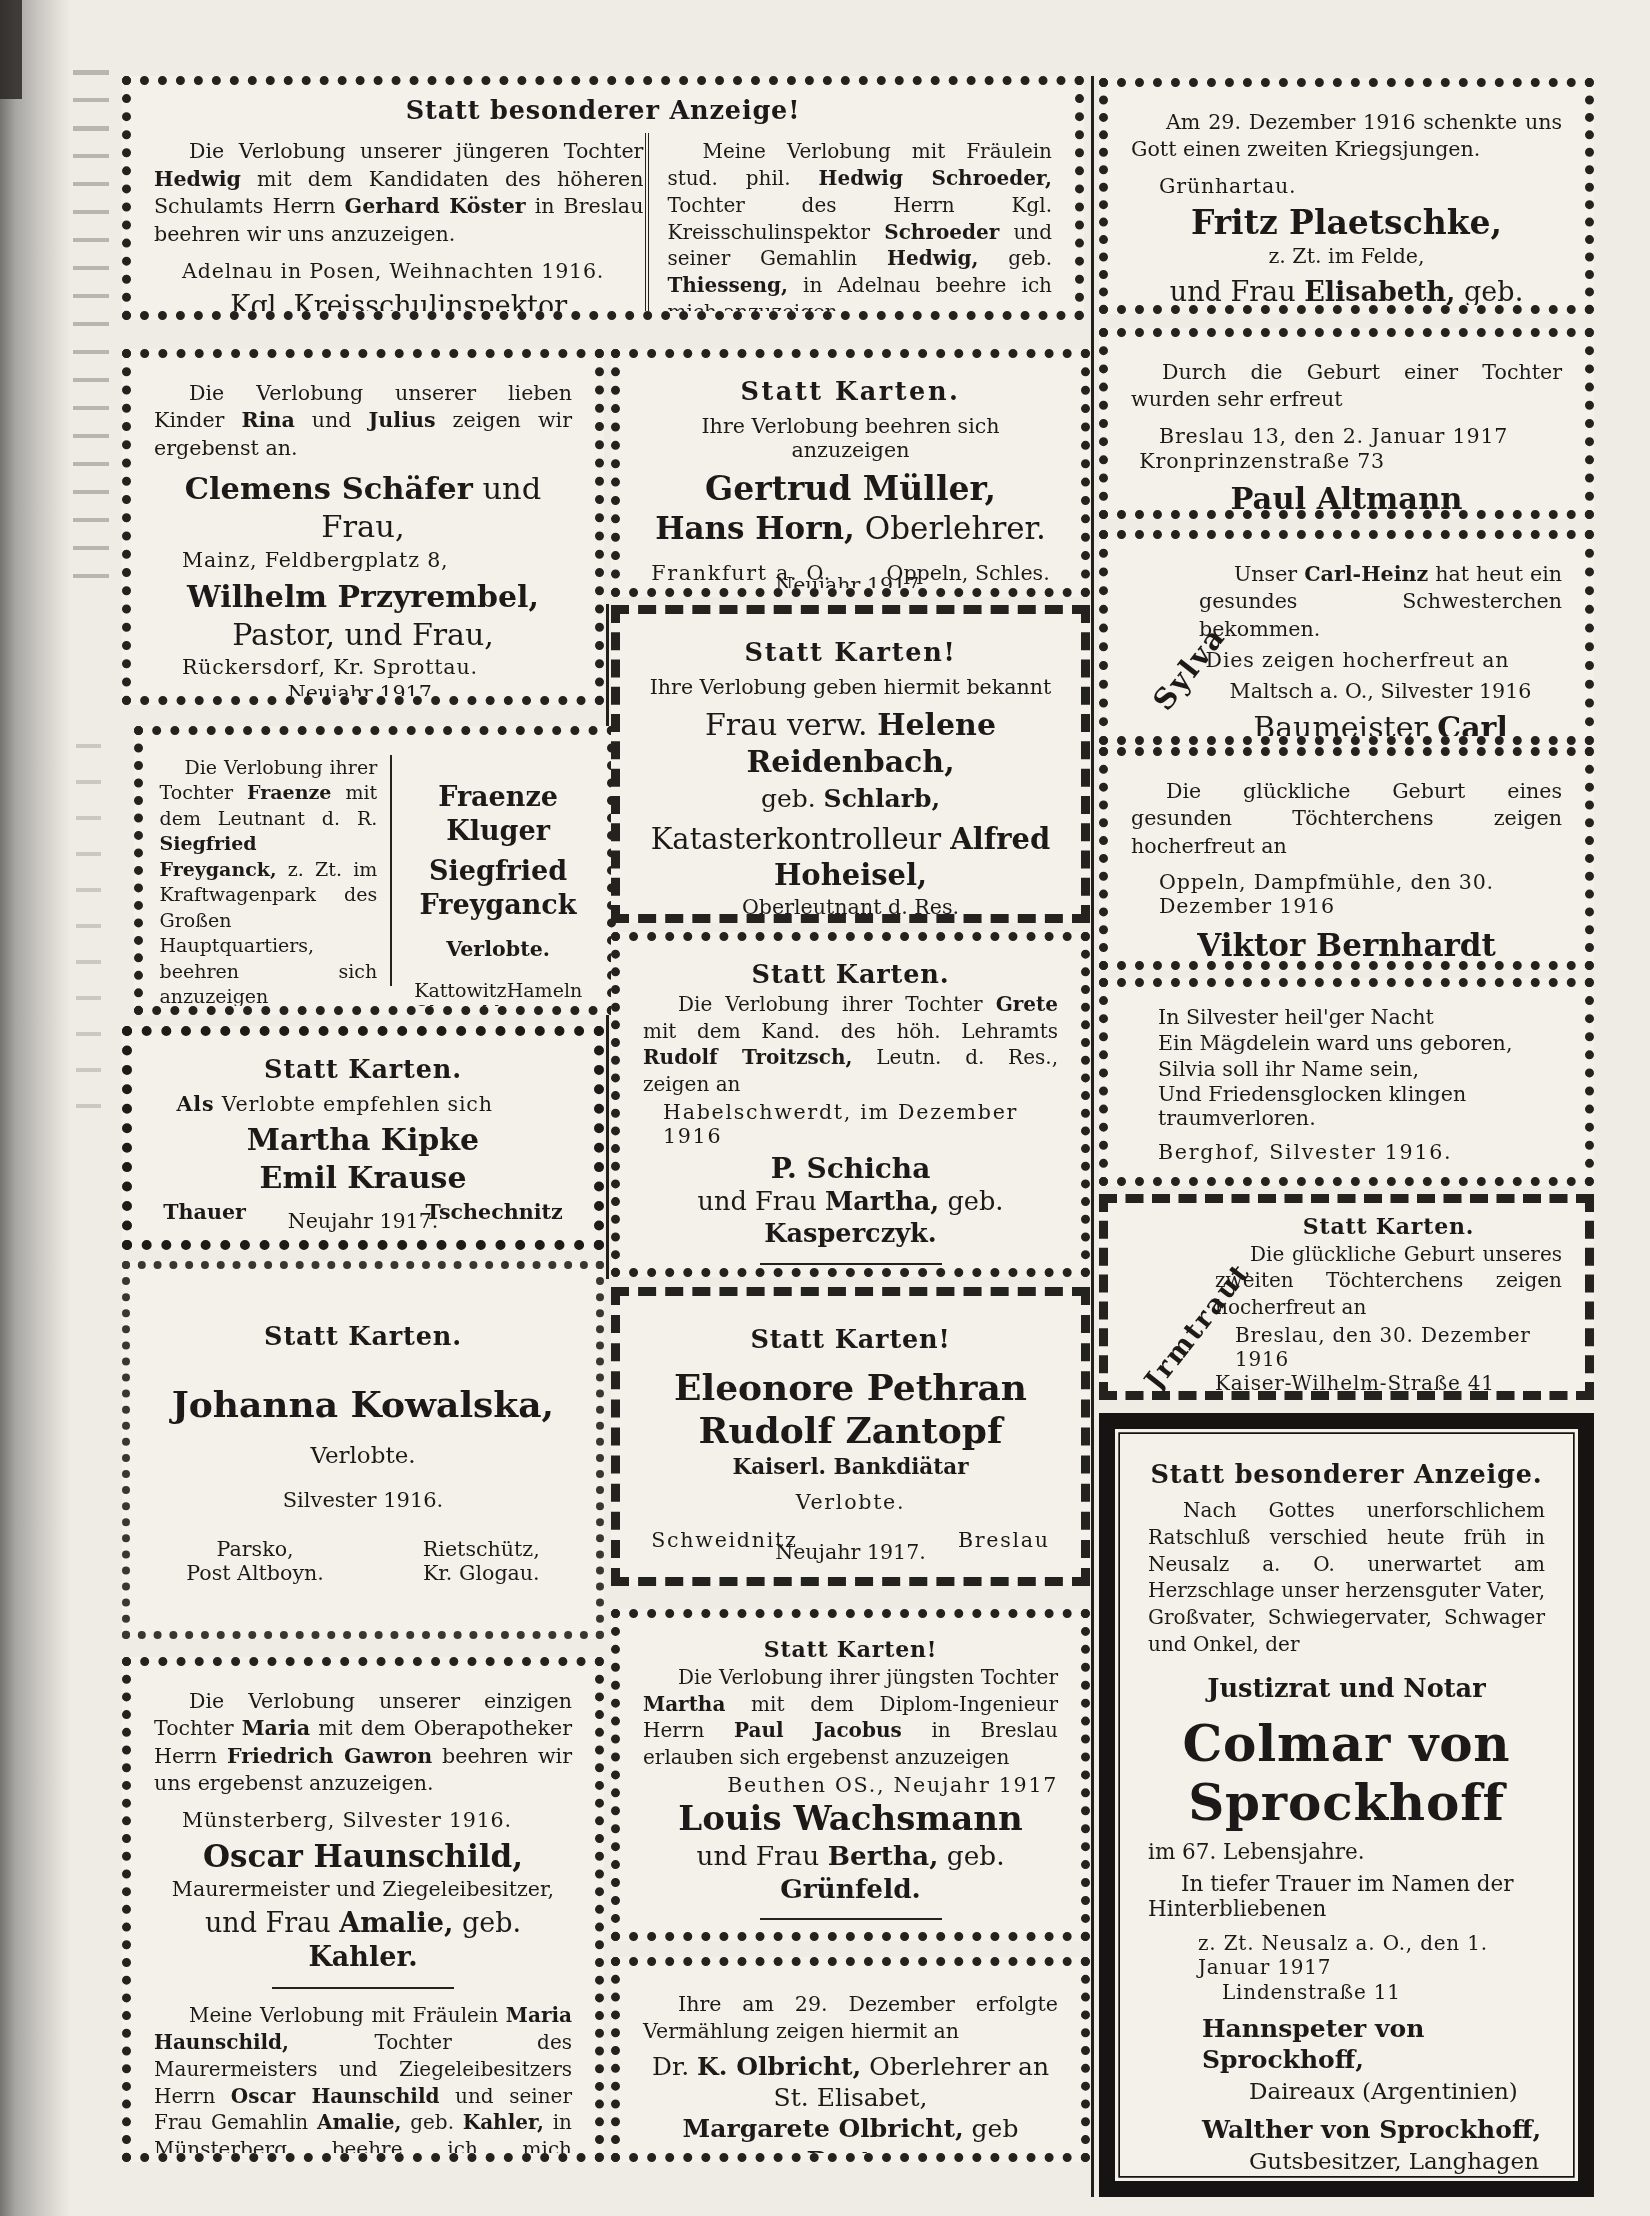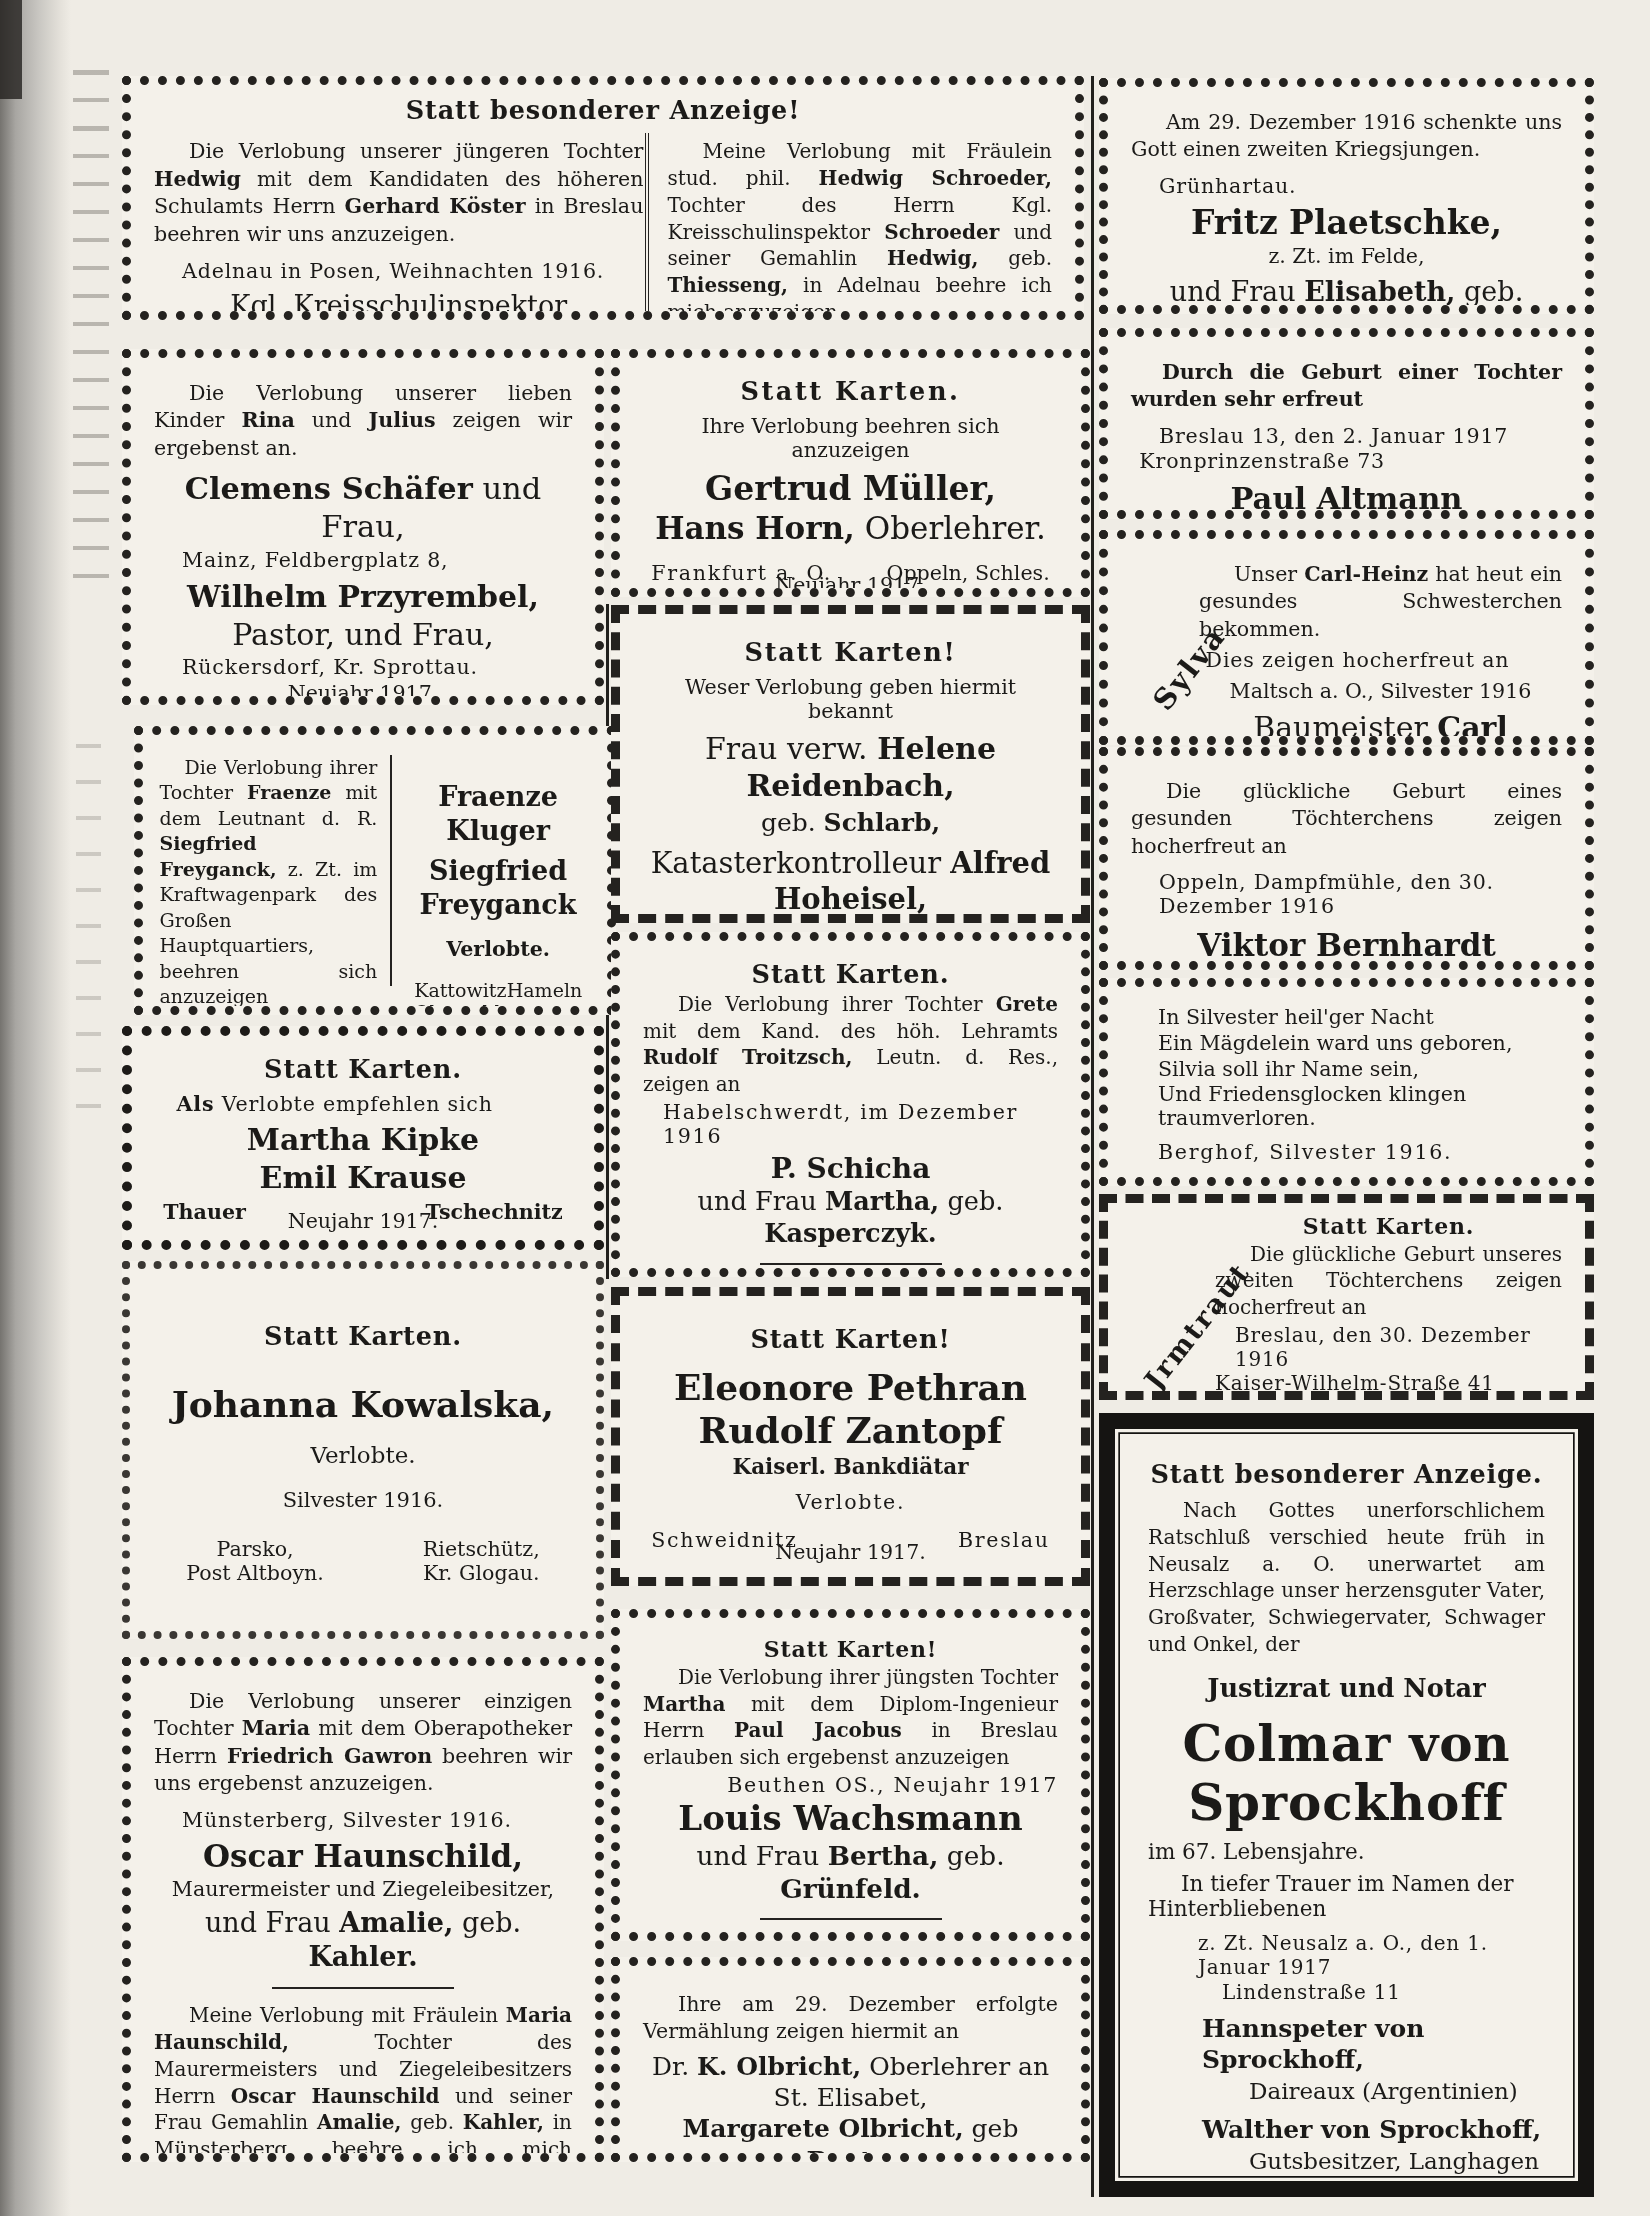--- a/index.html
+++ b/index.html
@@ -69,21 +69,21 @@
 
   <section class="ad chain" style="left:1099px;top:78px;width:495px;height:236px;">
     <p class="btx"><span>Am 29. Dezember 1916 schenkte uns Gott einen zweiten Kriegsjungen.</span></p>
     <div class="pl">Grünhartau.</div>
     <div class="name" style="margin:5px 0 0;">Fritz Plaetschke,</div>
     <div class="sub">z. Zt. im Felde,</div>
     <div class="mix"><span>und Frau </span><span class="b">Elisabeth,</span><span> geb. </span><span class="b">Rudolph.</span></div>
   </section>
 
   <section class="ad chain" style="left:1099px;top:328px;width:495px;height:191px;">
-    <p class="btx" style="text-indent:31px;font-weight:bold;">Durch die Geburt einer Tochter wurden sehr erfreut</p>
+    <p class="btx" style="text-indent:31px;">Durch die Geburt einer Tochter wurden sehr erfreut</p>
     <div class="pl">Breslau 13, den 2. Januar 1917</div>
     <div class="pl" style="margin-top:0;padding-left:8.3px;">Kronprinzenstraße 73</div>
     <div class="name" style="font-size:30.5px;margin:6.6px 0 0;">Paul Altmann</div>
 
   </section>
 
   <section class="ad chain" style="left:1099px;top:530px;width:495px;height:215px;padding-left:91px;">
     <div class="diag" style="left:38px;top:157px;">Sylva</div>
     <p class="btx"><span>Unser </span><span class="b">Carl-Heinz</span><span> hat heut ein gesundes Schwesterchen bekommen.</span></p>
     <div class="pl" style="padding-left:6.6px;margin-top:1.7px;">Dies zeigen hocherfreut an</div>
@@ -216,21 +216,21 @@
     <div class="mix" style="font-size:31px;margin:0;"><span class="b">Hans Horn,</span><span> Oberlehrer.</span></div>
     <div class="row" style="margin-top:13.2px;">
       <span style="letter-spacing:1.7px;">Frankfurt a. O.</span>
       <span>Oppeln, Schles.</span>
     </div>
     <div class="ctr" style="margin-top:-11.6px;">Neujahr 1917.</div>
   </section>
 
   <section class="ad stars" style="left:611px;top:605px;width:479px;height:318px;">
     <div class="h1" style="letter-spacing:1.7px;margin-top:6.6px;">Statt Karten!</div>
-    <div class="ctr">Weser Verlobung geben hiermit bekannt</div>
+    <div class="ctr">Ihre Verlobung geben hiermit bekannt</div>
     <div class="mix" style="font-size:30px;"><span>Frau verw. </span><span class="b">Helene Reidenbach,</span></div>
     <div class="mix" style="font-size:25px;margin:0;"><span>geb. </span><span class="b">Schlarb,</span></div>
     <div class="mix" style="font-size:29px;"><span>Katasterkontrolleur </span><span class="b">Alfred Hoheisel,</span></div>
     <div class="sub">Oberleutnant d. Res.</div>
 
   </section>
 
   <section class="ad chain" style="left:611px;top:932px;width:479px;height:345px;">
     <div class="h1" style="margin-bottom:1.7px;">Statt Karten.</div>
     <p class="btx" style="font-size:20px;margin:1.7px 0;"><span>Die Verlobung ihrer Tochter </span><span class="b">Grete</span><span> mit dem Kand. des höh. Lehramts </span><span class="b">Rudolf Troitzsch,</span><span> Leutn. d. Res., zeigen an</span></p>

